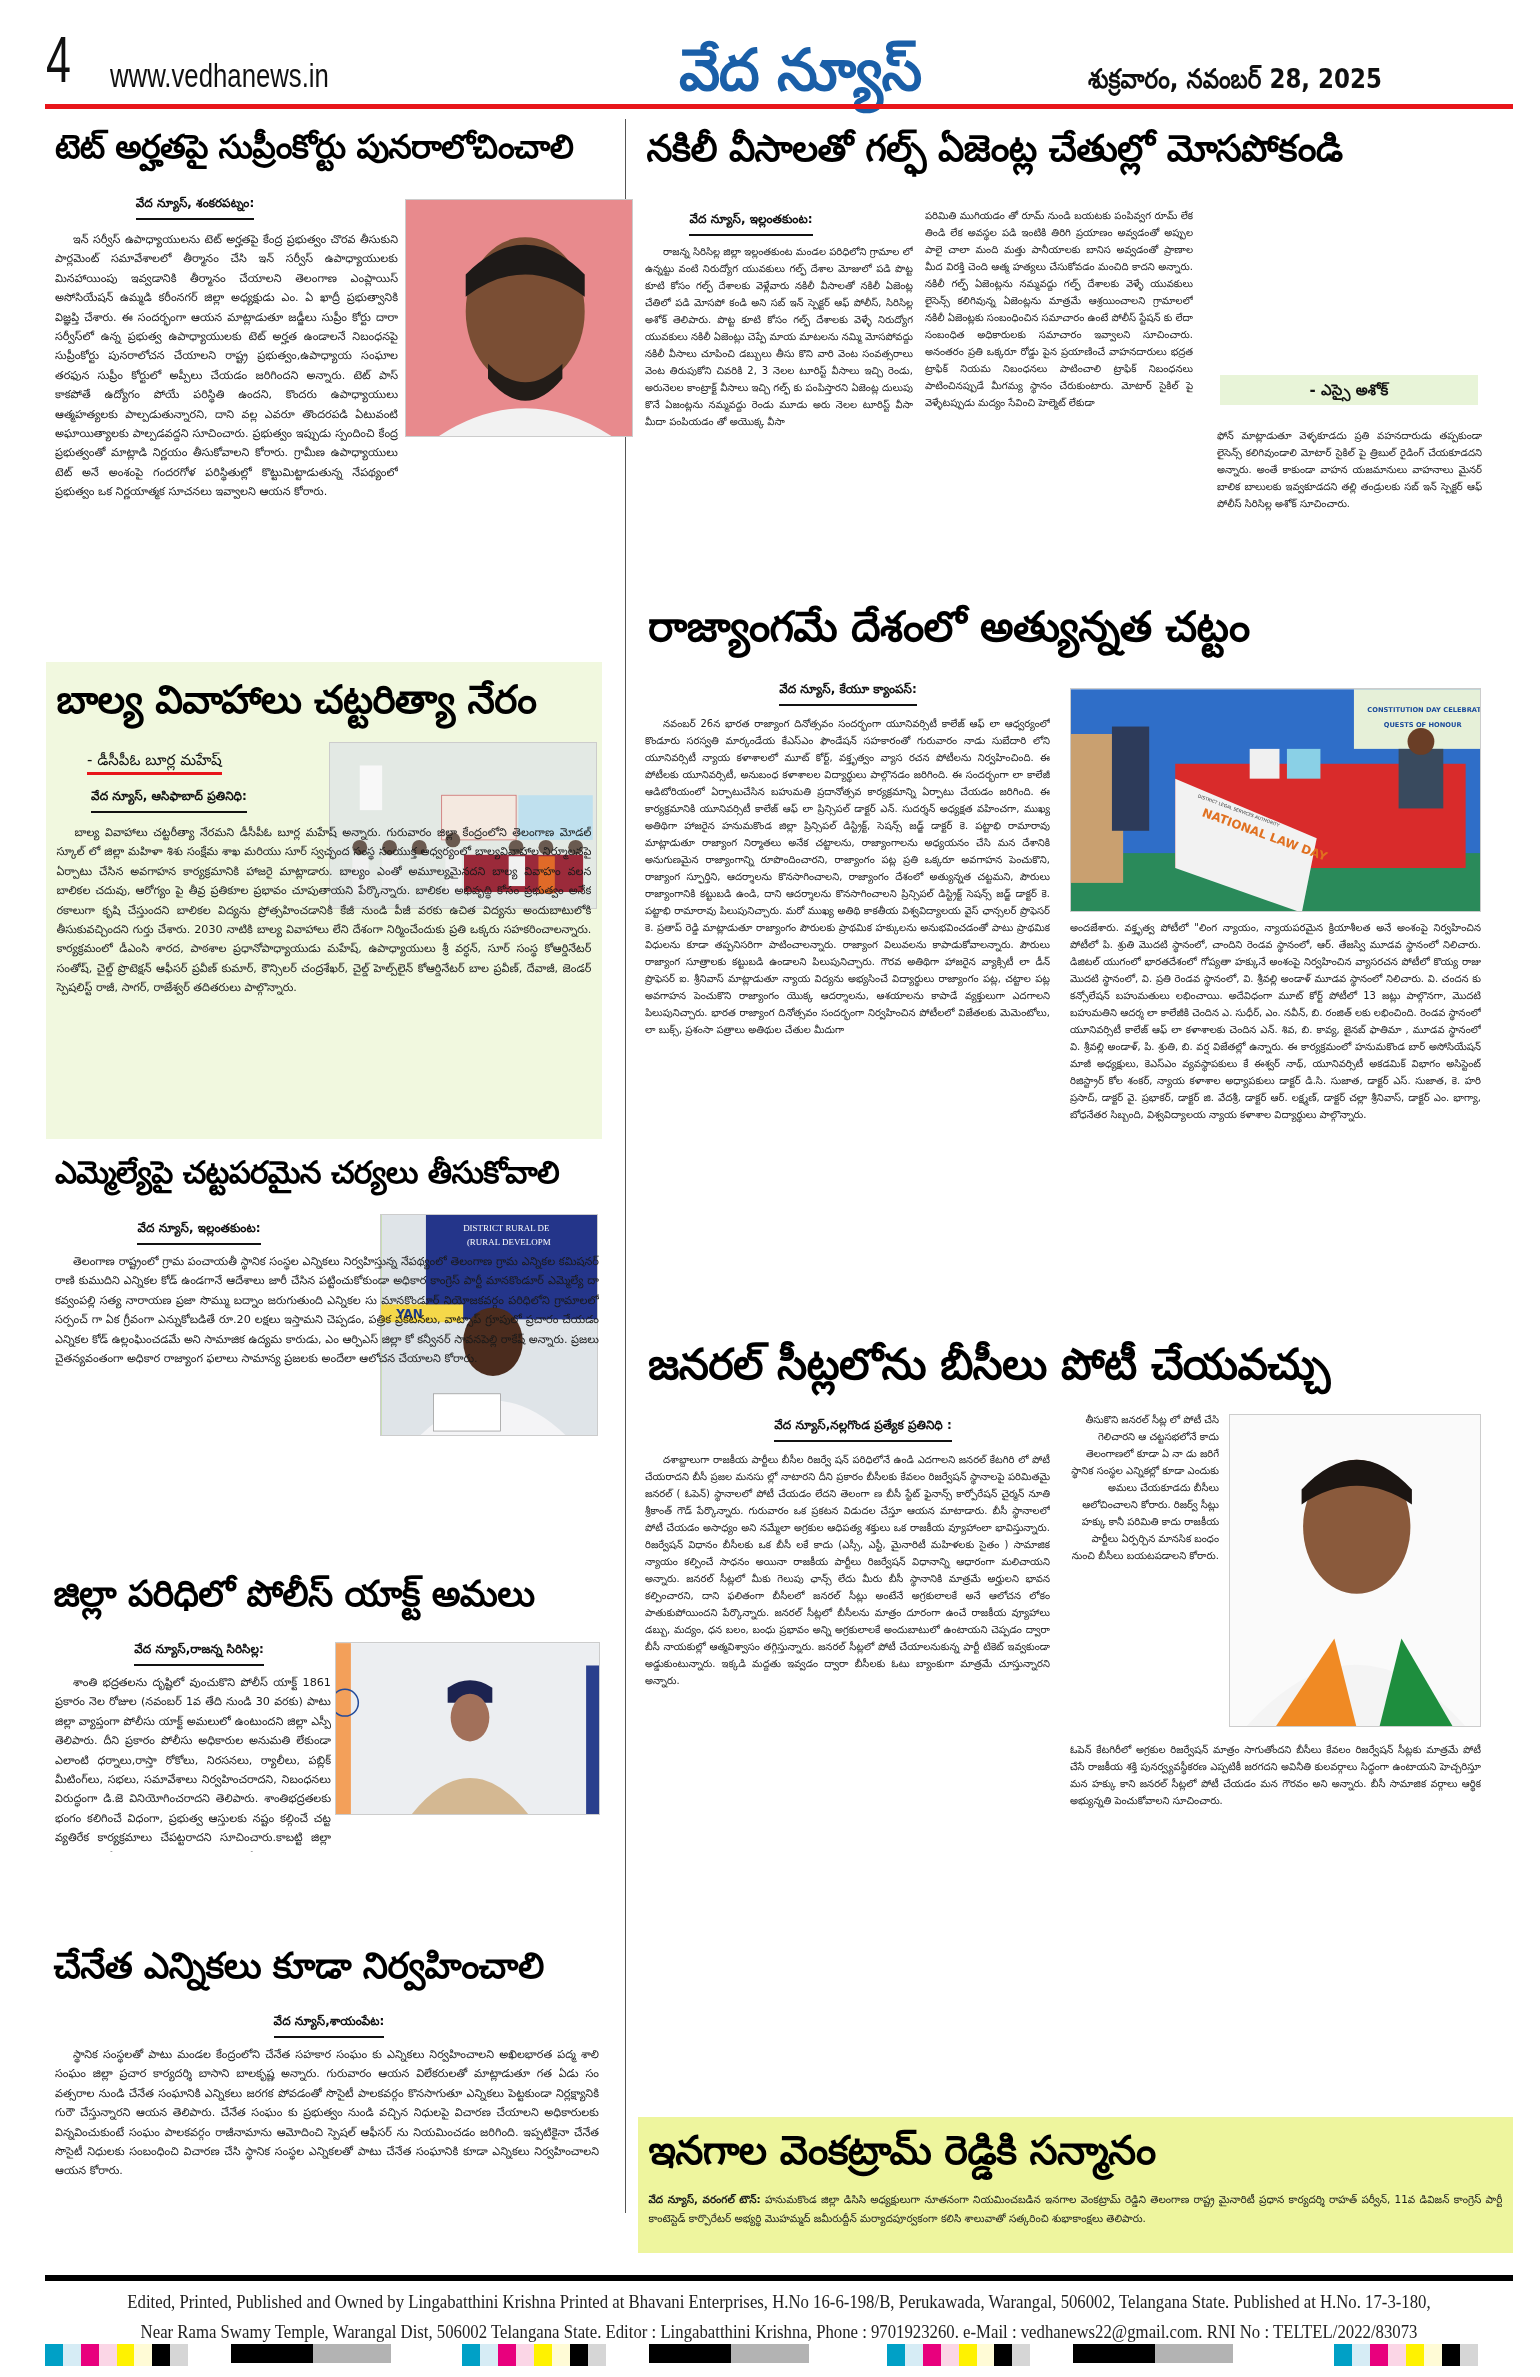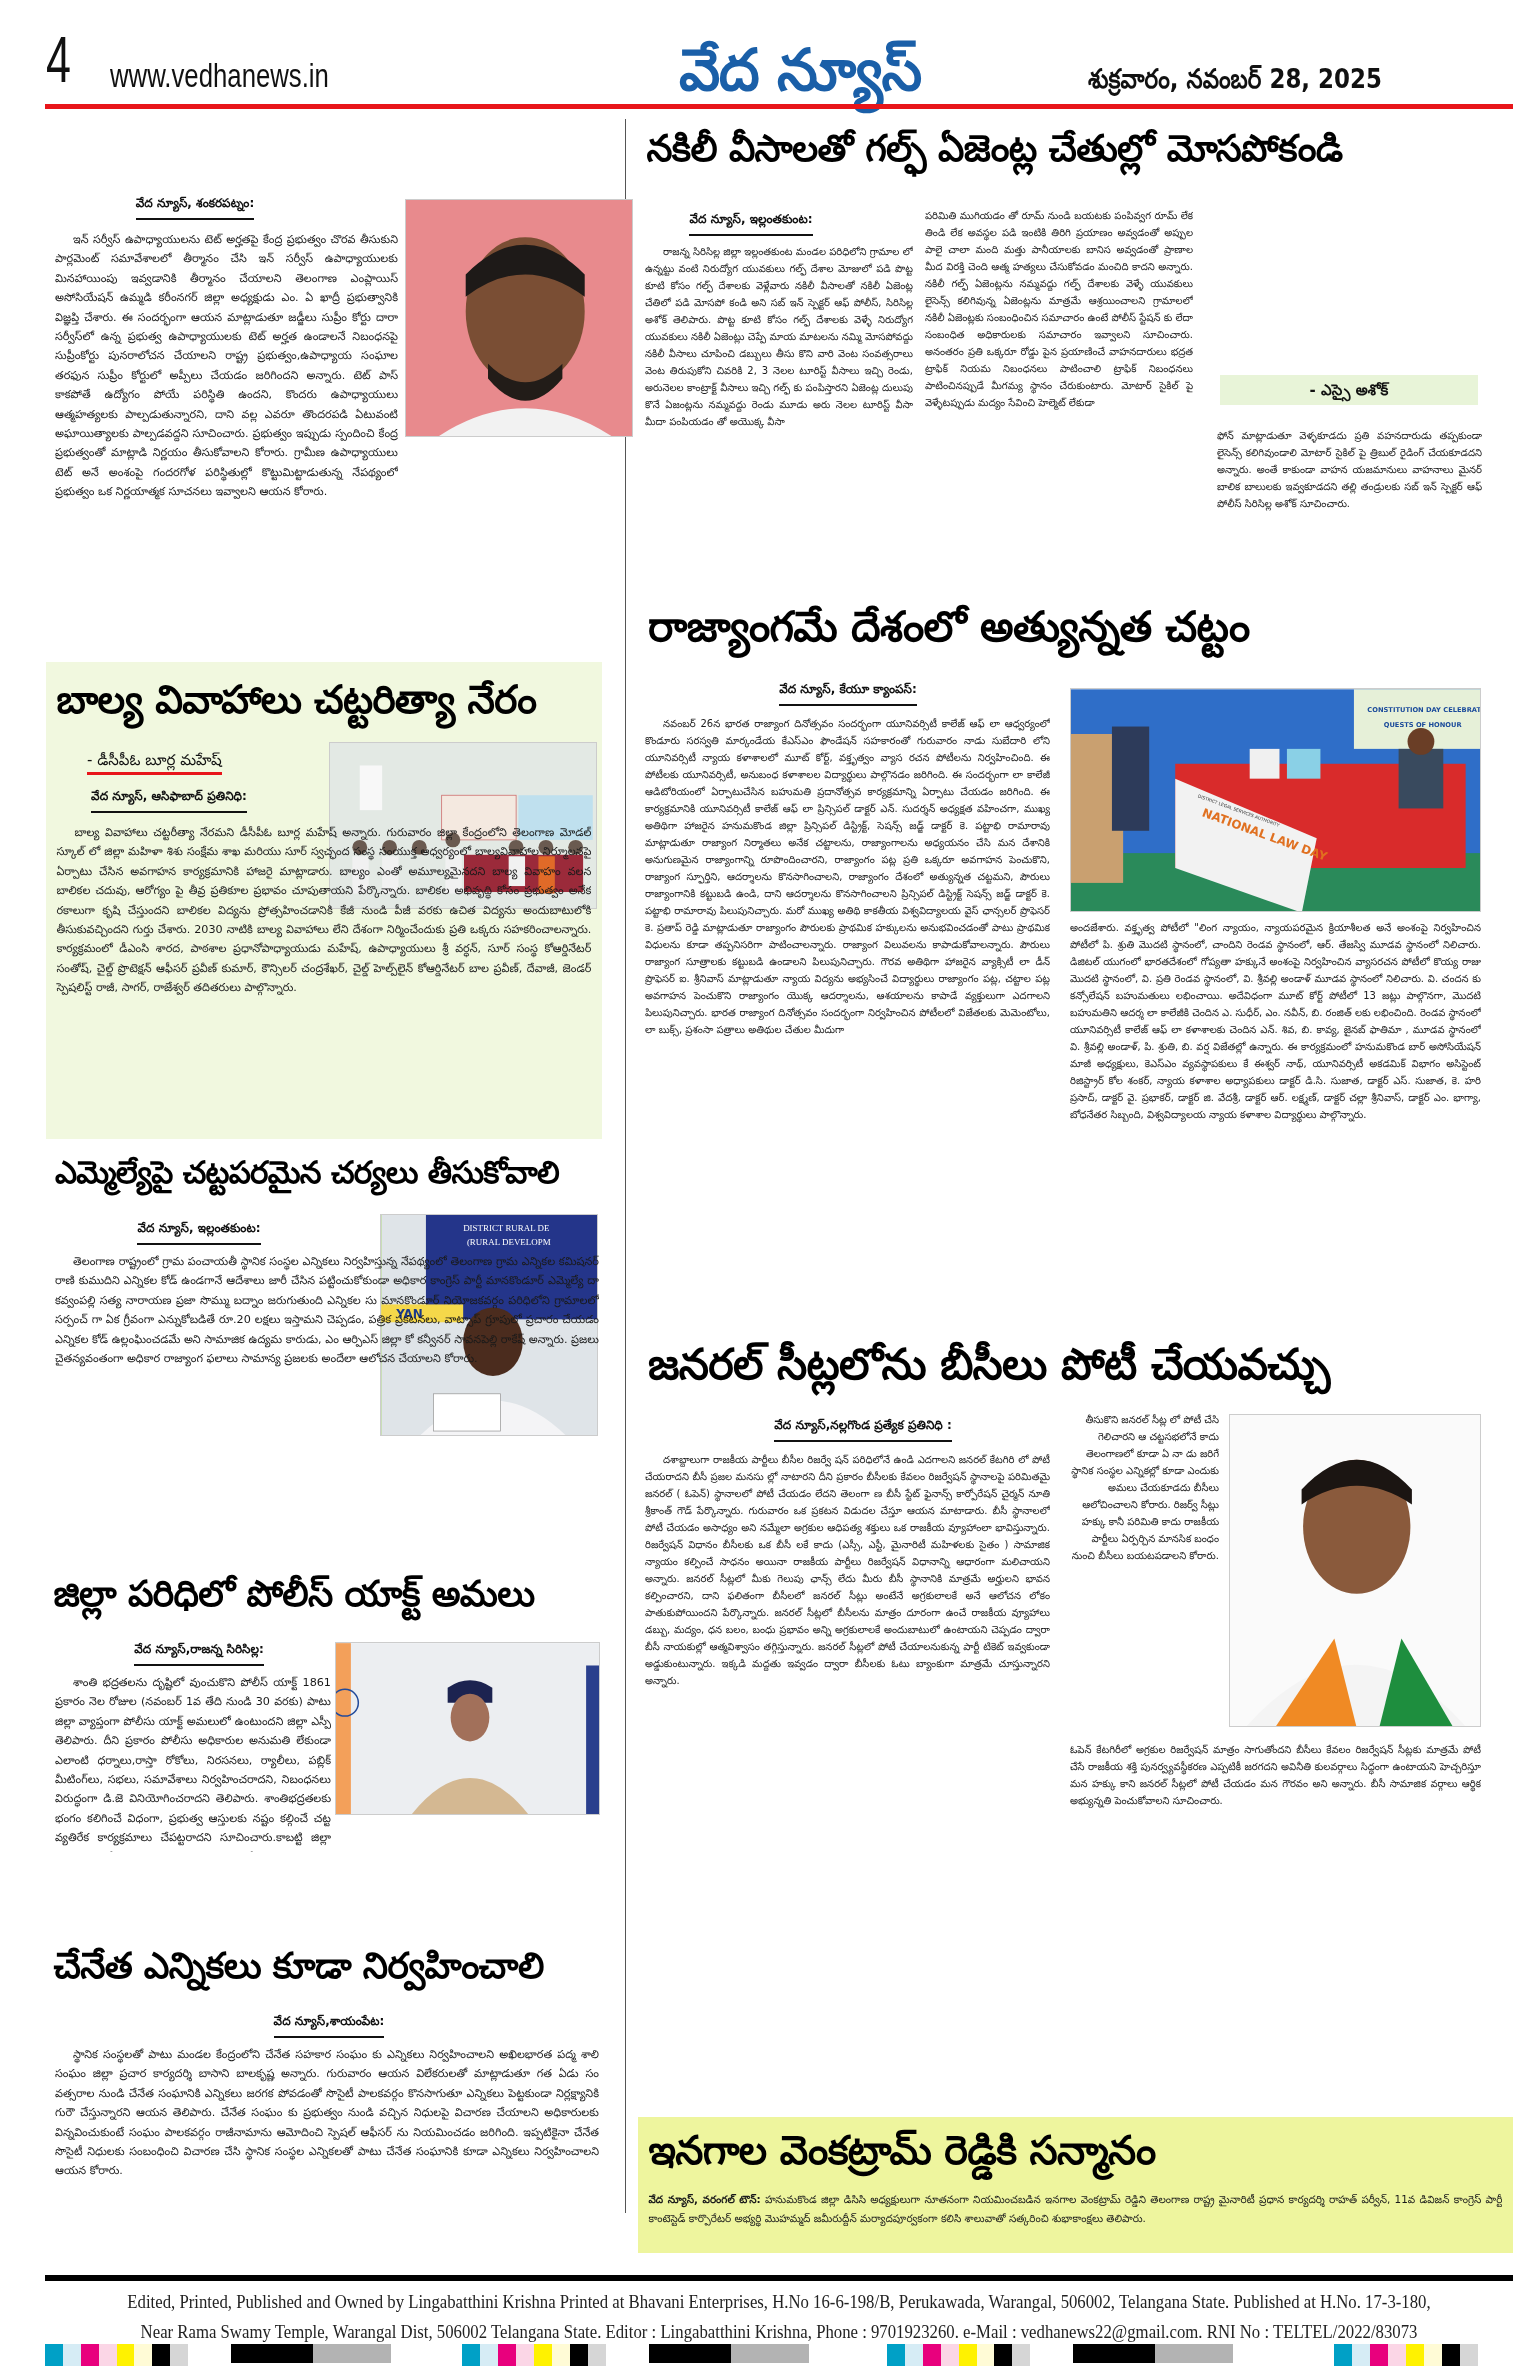--- a/index.html
+++ b/index.html
@@ -33,20 +33,21 @@
 <body>
 
 <div class="abs page-num">4</div>
 <div class="abs site-url">www.vedhanews.in</div>
 <div class="abs logo">వేద న్యూస్</div>
 <div class="abs date">శుక్రవారం, నవంబర్ 28, 2025</div>
 <div class="abs red-rule"></div>
 <div class="abs col-divider"></div>
 
 <div class="abs" style="left:46px; top:127px; width:566px; height:529px;">
+  <div class="headline" style="font-size:33px; margin-left:9px;">టెట్ అర్హతపై సుప్రీంకోర్టు పునరాలోచించాలి</div>
   <div class="dateline" style="position:absolute; left:15px; top:69px; width:268px;"><span>వేద న్యూస్, శంకరపట్నం:</span></div>
   <div class="photo" style="position:absolute; left:359px; top:72px; width:228px; height:238px; background:#e9898c;">
     <svg width="228" height="238" viewBox="0 0 306 320">
       <rect width="306" height="320" fill="#e88a8d"></rect>
       <ellipse cx="160" cy="150" rx="80" ry="100" fill="#7a4e34"></ellipse>
       <path d="M80 100 Q160 20 240 100 L240 130 Q160 70 80 130 Z" fill="#1e1a18"></path>
       <path d="M110 220 Q160 270 210 220 L210 240 Q160 300 110 240 Z" fill="#221c18"></path>
       <path d="M40 320 Q160 240 280 320 Z" fill="#f2f2f2"></path>
     </svg>
   </div>

